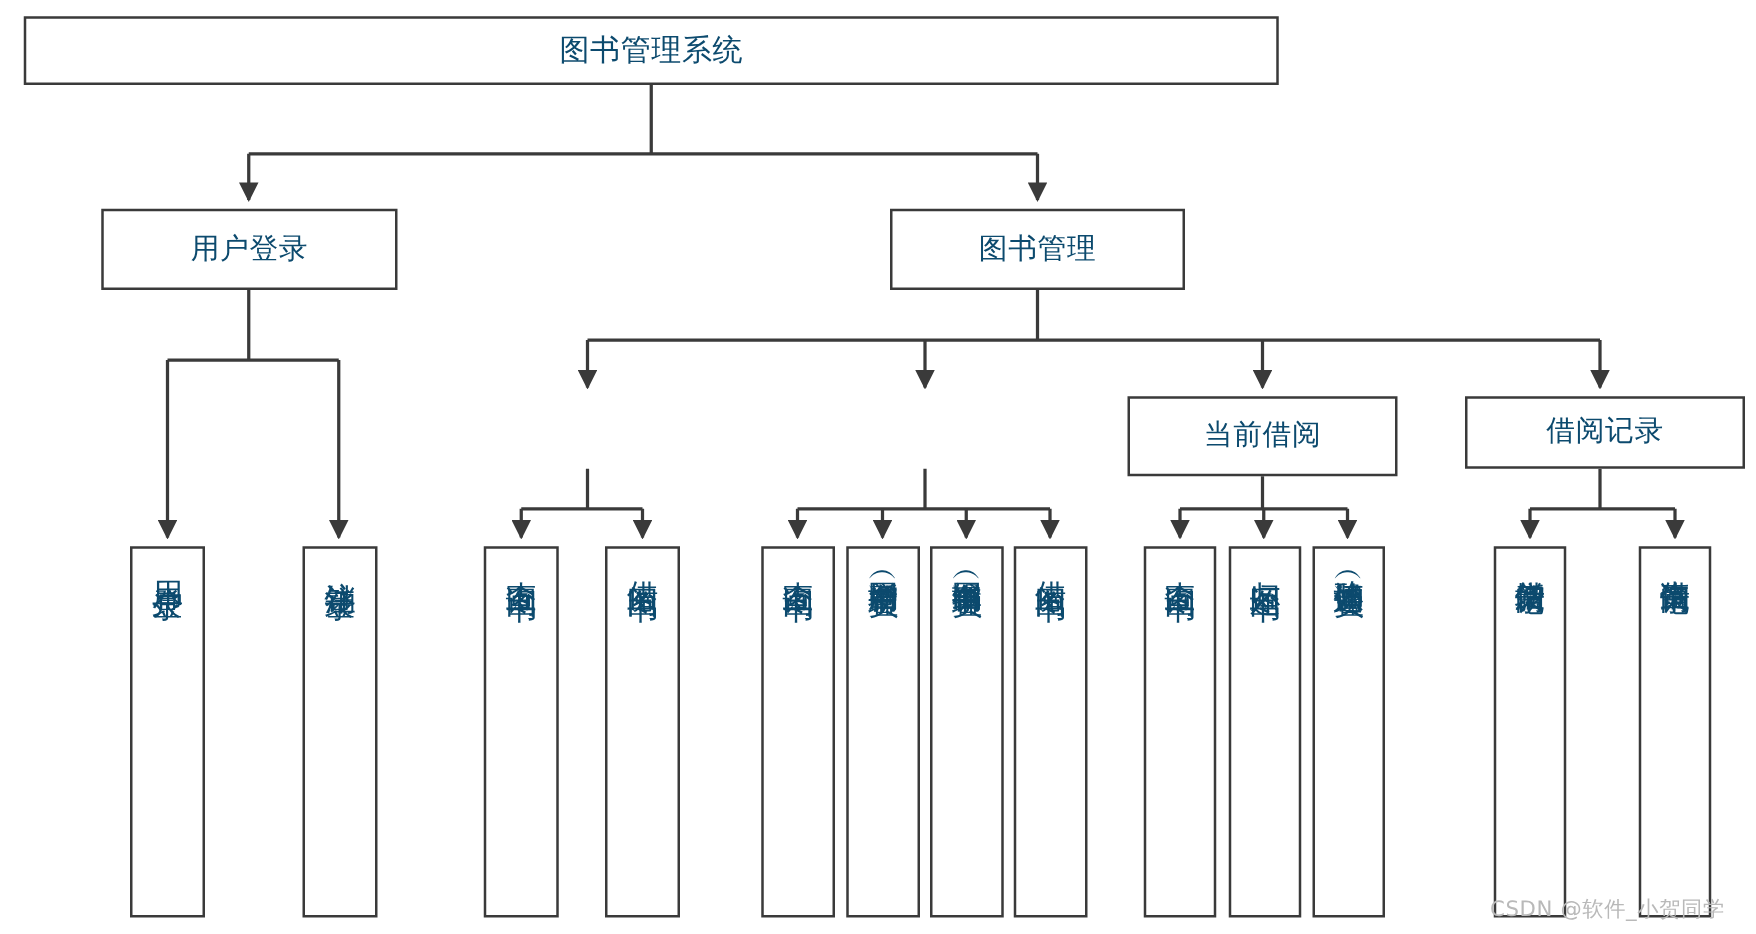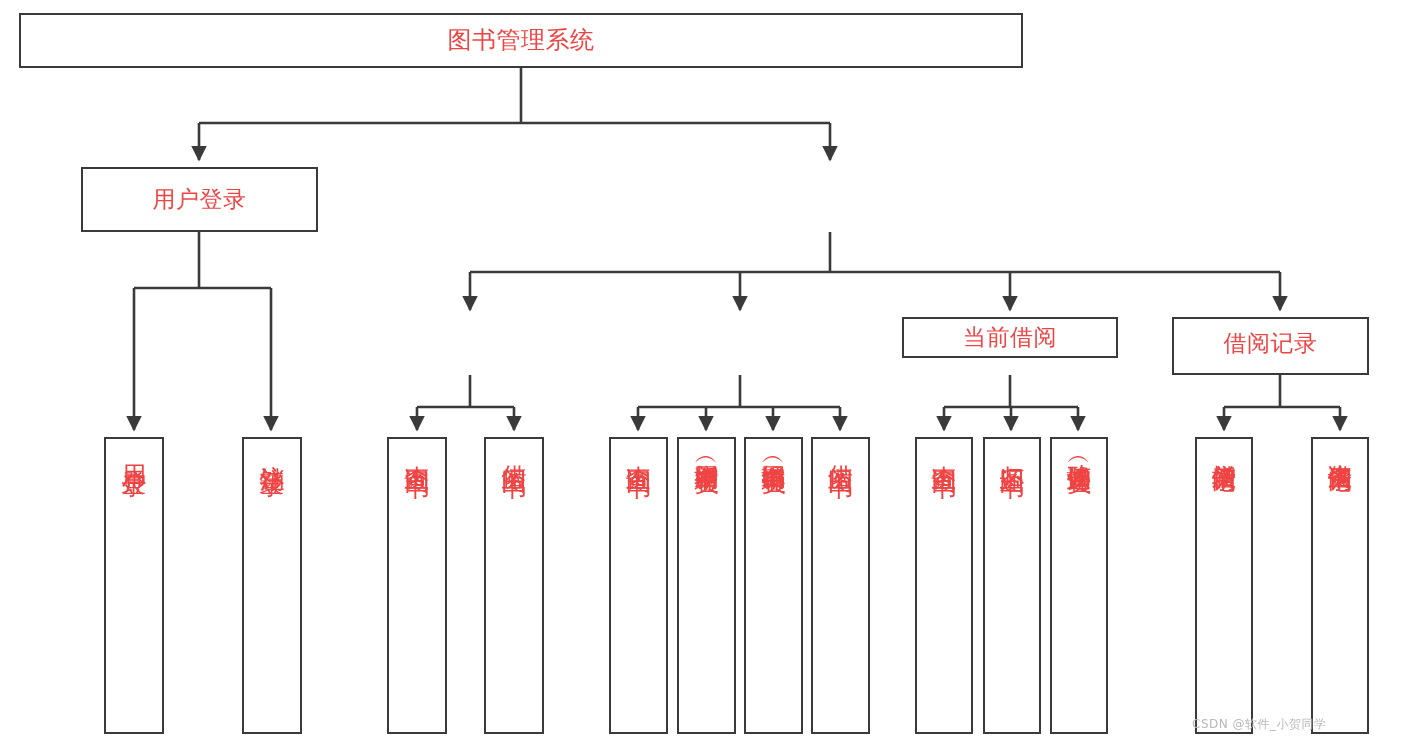--- a/index.html
+++ b/index.html
@@ -33,21 +33,21 @@
     position: absolute;
     box-sizing: border-box;
     border: 2.5px solid #3a3a3a;
     background: #ffffff;
     display: flex;
     align-items: center;
     justify-content: center;
     overflow: hidden;
   }
   .node .label {
-    color: #ef4444;
+    color: #0c4a6e;
     text-align: center;
     line-height: 1.18;
     white-space: pre;
   }
   
   .node.horiz .label {
     font-size: 23px;
     letter-spacing: 0.5px;
   }
   .node.root .label {
@@ -67,21 +67,21 @@
     line-height: 1;
   }
   .node.vert.tall .label {
     font-size: 24px;
     letter-spacing: 1px;
   }
   #watermark {
     position: absolute;
     left: 1192px;
     top: 716px;
-    font-size: 12px;
+    font-size: 17px;
     color: #b9b9b9;
     white-space: nowrap;
     letter-spacing: 0.5px;
   }
 </style>
 </head>
 <body>
 
 <div id="diagram-root">
 
@@ -135,25 +135,28 @@
     </g>
   </svg>
 
   <div class="node horiz root" style="left:19px; top:13px; width:1004px; height:55px;">
     <span class="label">图书管理系统</span>
   </div>
 
   <div class="node horiz" style="left:81px; top:167px; width:237px; height:65px;">
     <span class="label">用户登录</span>
   </div>
-
-  <div class="node horiz" style="left:902px; top:317px; width:216px; height:41px;">
+  <div class="node horiz" style="left:712px; top:167px; width:236px; height:65px;">
+    <span class="label">图书管理</span>
+  </div>
+
+  <div class="node horiz" style="left:902px; top:317px; width:216px; height:64px;">
     <span class="label">当前借阅</span>
   </div>
-  <div class="node horiz" style="left:1172px; top:317px; width:197px; height:58px;font-family:Liberation Mono, monospace;">
+  <div class="node horiz" style="left:1172px; top:317px; width:224px; height:58px;">
     <span class="label">借阅记录</span>
   </div>
 
   <div class="node vert" style="left:104px; top:437px; width:60px; height:297px;">
     <span class="label">用户登录</span>
   </div>
   <div class="node vert" style="left:242px; top:437px; width:60px; height:297px;">
     <span class="label">注销登录</span>
   </div>
 

